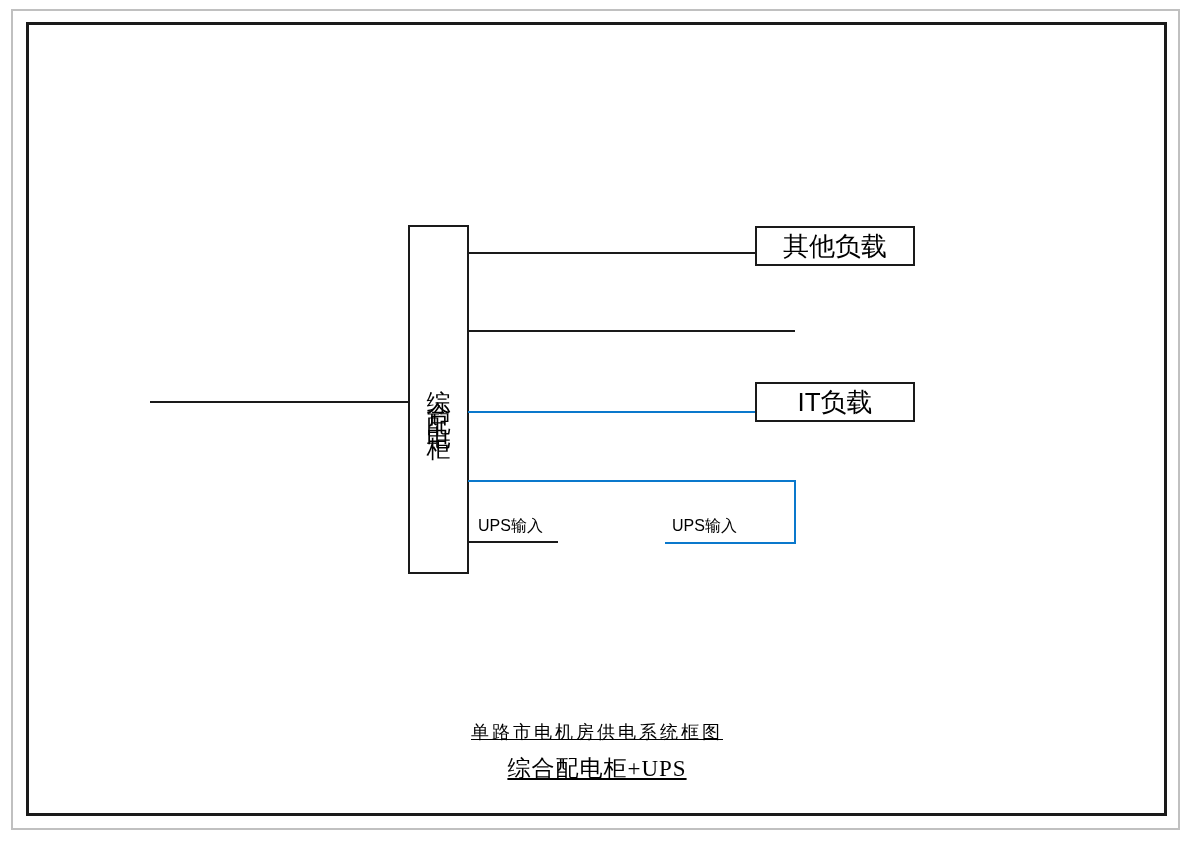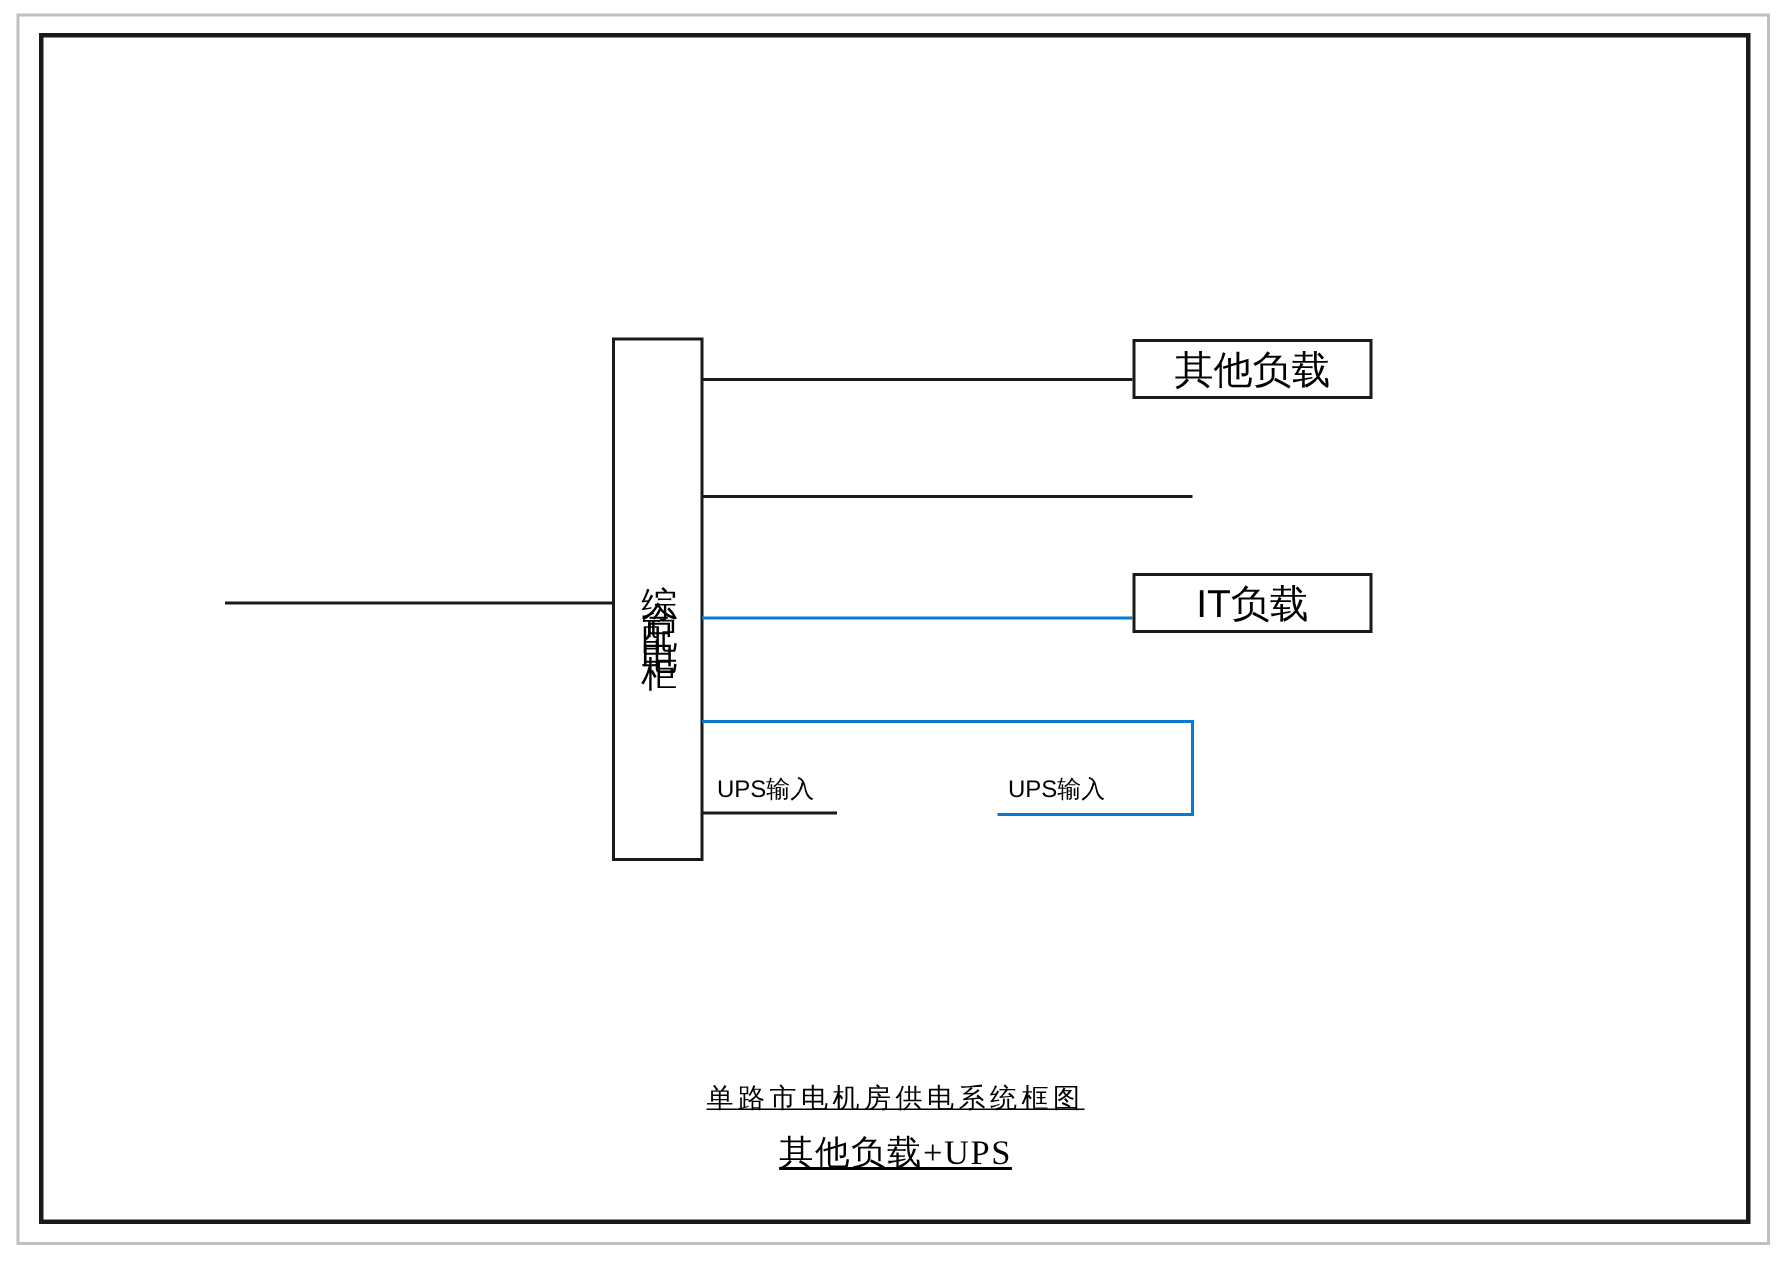--- a/index.html
+++ b/index.html
@@ -83,16 +83,16 @@
 
   <div class="abs box load-box load-box-1">
     <span>其他负载</span>
   </div>
   <div class="abs box load-box load-box-3">
     <span>IT负载</span>
   </div>
 
   <div class="abs titles">
     <p class="title-1">单路市电机房供电系统框图</p>
-    <p class="title-2">其他负载+UPS</p>
+    <p class="title-2">综合配电柜+UPS</p>
   </div>
 
 </div>
 
 </body></html>

